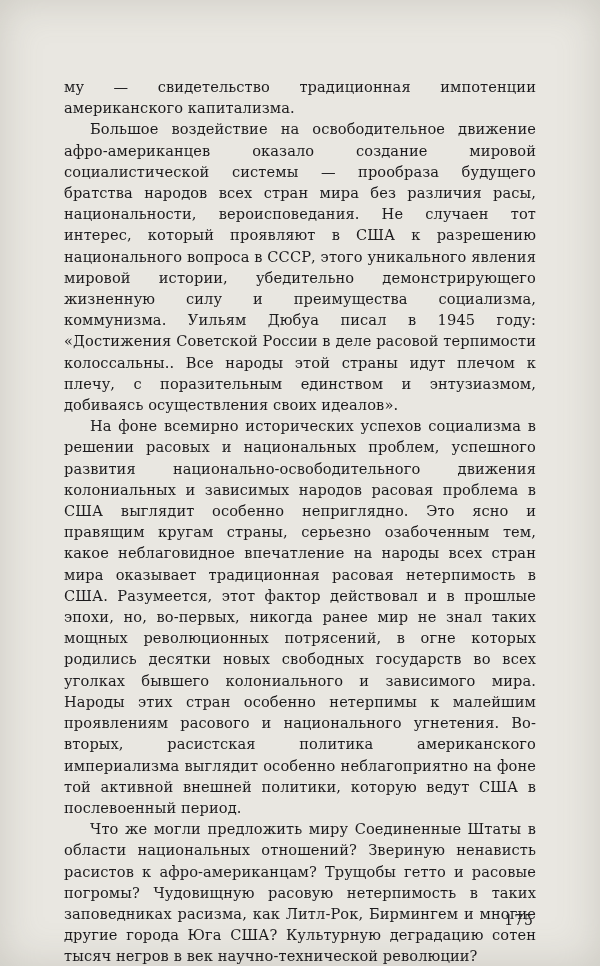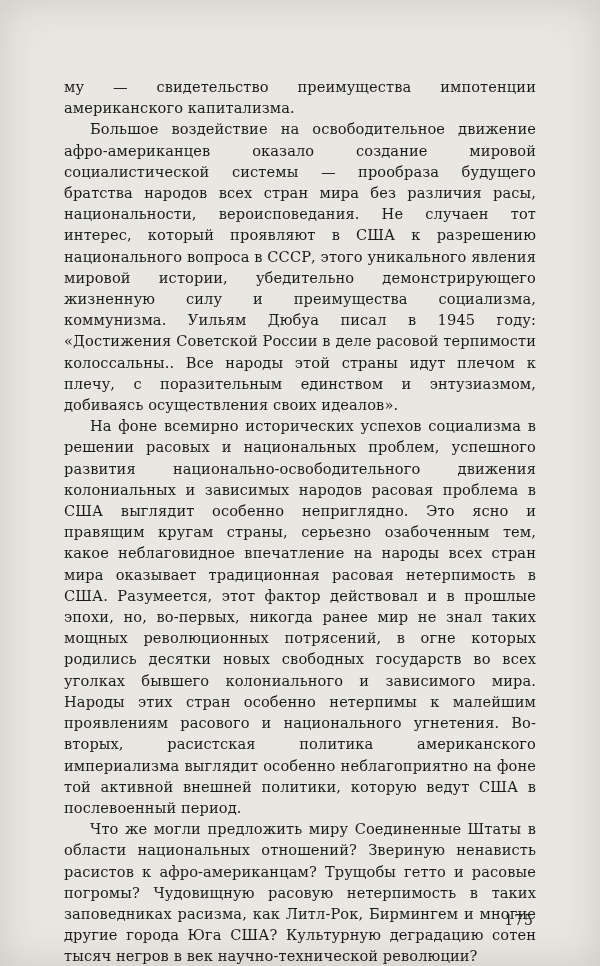--- a/index.html
+++ b/index.html
@@ -46,20 +46,20 @@
     font-family: "DejaVu Serif", "Liberation Serif", serif;
     font-size: 14px;
     letter-spacing: 1px;
   }
 </style>
 </head>
 <body>
 
 <div class="page">
   <div class="text-block">
-    <p class="para no-indent">му — свидетельство преимущества импотенции американского капитализма.</p>
+    <p class="para no-indent">му — свидетельство традиционная импотенции американского капитализма.</p>
     <p class="para">Большое воздействие  на освободительное движение афро-американцев оказало создание мировой социалистической системы — прообраза будущего братства народов всех стран мира без различия расы, национальности, вероисповедания. Не случаен тот интерес, который проявляют в США к разрешению национального вопроса в СССР, этого уникального явления мировой истории, убедительно демонстрирующего жизненную силу и преимущества социализма, коммунизма. Уильям Дюбуа писал в 1945 году: «Достижения Советской России в деле расовой терпимости колоссальны..  Все народы этой страны идут плечом к плечу, с поразительным единством и энтузиазмом, добиваясь осуществления своих идеалов».</p>
     <p class="para">На фоне всемирно исторических успехов социализма в решении расовых и национальных проблем, успешного развития национально-освободительного движения колониальных и зависимых народов расовая проблема в США выглядит особенно неприглядно. Это ясно и правящим кругам страны, серьезно озабоченным тем, какое неблаговидное впечатление на народы всех стран мира оказывает традиционная расовая нетерпимость в США. Разумеется, этот фактор действовал и в прошлые эпохи, но, во-первых, никогда ранее мир не знал таких мощных революционных потрясений, в огне которых родились десятки новых свободных государств во всех уголках бывшего колониального и зависимого мира. Народы этих стран особенно нетерпимы к малейшим проявлениям расового и национального угнетения. Во-вторых, расистская политика американского империализма выглядит особенно неблагоприятно на фоне той активной внешней политики, которую ведут США в послевоенный период.</p>
     <p class="para">Что же могли предложить миру Соединенные Штаты в области национальных отношений? Звериную ненависть расистов к афро-американцам? Трущобы гетто и расовые погромы? Чудовищную расовую нетерпимость в таких заповедниках расизма, как Литл-Рок, Бирмингем и многие другие города Юга США? Культурную деградацию сотен тысяч негров в век научно-технической революции?</p>
 
   </div>
   <div class="page-number">175</div>
 </div>
 
 </body></html>

